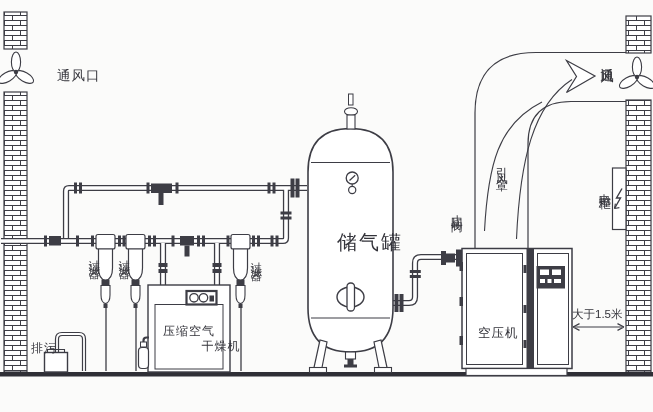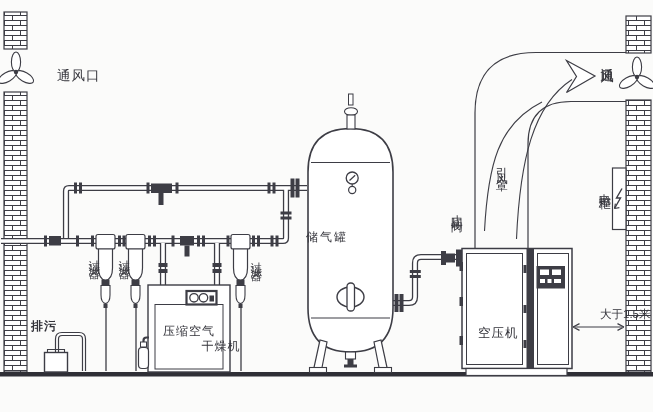--- a/index.html
+++ b/index.html
@@ -250,25 +250,25 @@
   </g>
 
   <g class="ln" stroke-width="1.2">
     <path d="M573,327 H624"></path>
     <path d="M573,327 l6.5,-3.4 M573,327 l6.5,3.4 M624,327 l-6.5,-3.4 M624,327 l-6.5,3.4"></path>
   </g>
 </svg>
 
 <div class="label" style="left:57px;top:68px;font-size:13.5px;letter-spacing:1px;">通风口</div>
 <div class="label v" style="left:599px;top:57px;font-size:13.5px;letter-spacing:2px;">通风口</div>
-<div class="label" style="left:306px;top:231px;width:57px;text-align:left;font-size:12px;letter-spacing:2px;">储气罐</div>
+<div class="label" style="left:337px;top:231px;width:57px;text-align:left;font-size:20px;letter-spacing:2px;">储气罐</div>
 <div class="label v" style="left:87px;top:251px;font-size:11.5px;letter-spacing:4px;">过滤器</div>
 <div class="label v" style="left:117px;top:251px;font-size:11.5px;letter-spacing:4px;">过滤器</div>
 <div class="label v" style="left:249px;top:253px;font-size:11.5px;letter-spacing:4px;">过滤器</div>
 <div class="label" style="left:155px;top:325px;width:68px;text-align:center;font-size:12px;letter-spacing:1px;">压缩空气</div>
 <div class="label" style="left:155px;top:340px;width:68px;text-align:center;font-size:12px;letter-spacing:1px;padding-left:32px;">干燥机</div>
-<div class="label" style="left:31px;top:320px;font-size:12px;letter-spacing:1px;font-weight:bold;">排污</div>
+<div class="label" style="left:31px;top:342px;font-size:12px;letter-spacing:1px;">排污</div>
 <div class="label v" style="left:449px;top:205px;font-size:12px;letter-spacing:3px;">止回阀</div>
 <div class="label v" style="left:494px;top:158px;font-size:12px;letter-spacing:6px;">引风罩</div>
 <div class="label" style="left:478px;top:326px;font-size:12.5px;letter-spacing:1px;">空压机</div>
 <div class="label v" style="left:597px;top:184px;font-size:12px;letter-spacing:2px;">电控柜</div>
-<div class="label" style="left:572px;top:308px;font-size:11.5px;padding-left:28px;">大于1.5米</div>
+<div class="label" style="left:572px;top:308px;font-size:11.5px;">大于1.5米</div>
 </div>
 
 </body></html>

